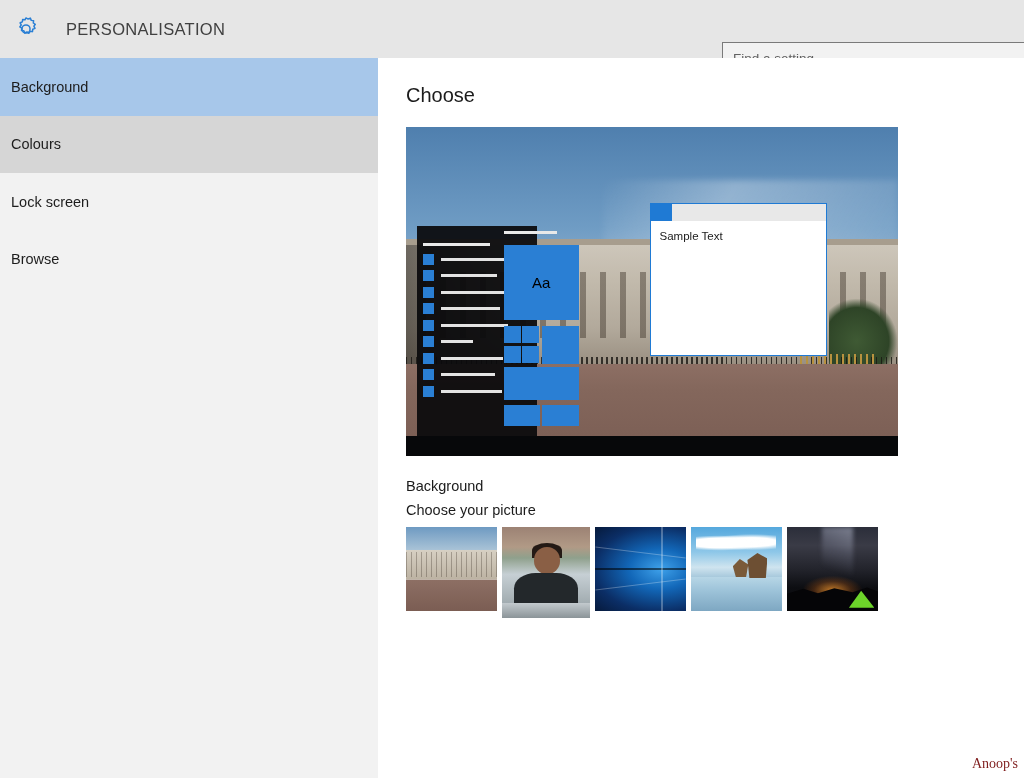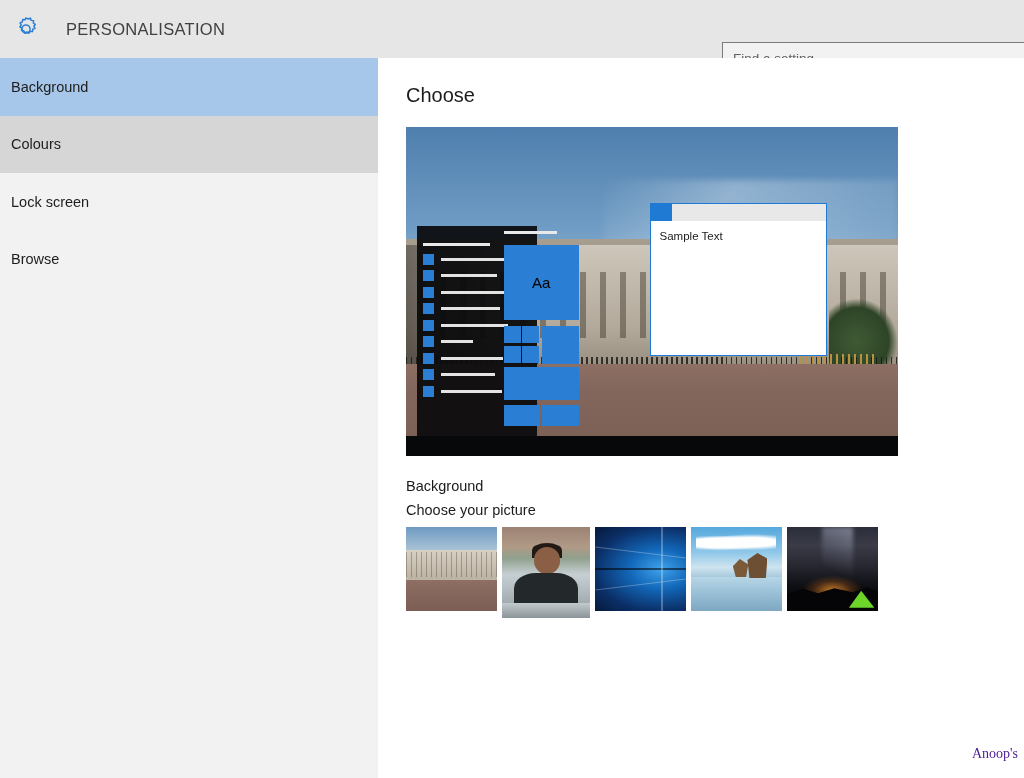--- a/index.html
+++ b/index.html
@@ -520,24 +520,24 @@
     color: #1b1b1b;
     display: flex;
     align-items: center;
     justify-content: center;
   }
 
   
   .watermark {
     position: absolute;
     right: 6px;
-    bottom: 16px;
+    bottom: 6px;
     font-family: "Liberation Serif", serif;
     font-size: 14px;
-    color: #4c1d95;
+    color: #7f1d1d;
   }
 </style>
 </head>
 <body>
 
 <div class="app-window">
 
 
   <div class="header">
     <div class="gear-wrap">

